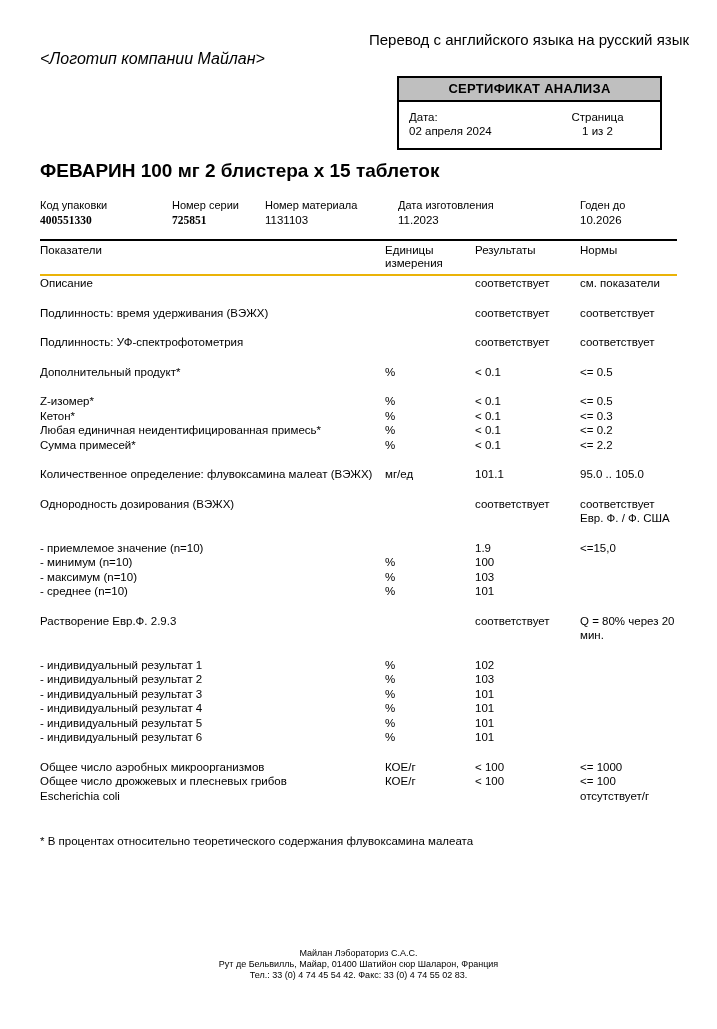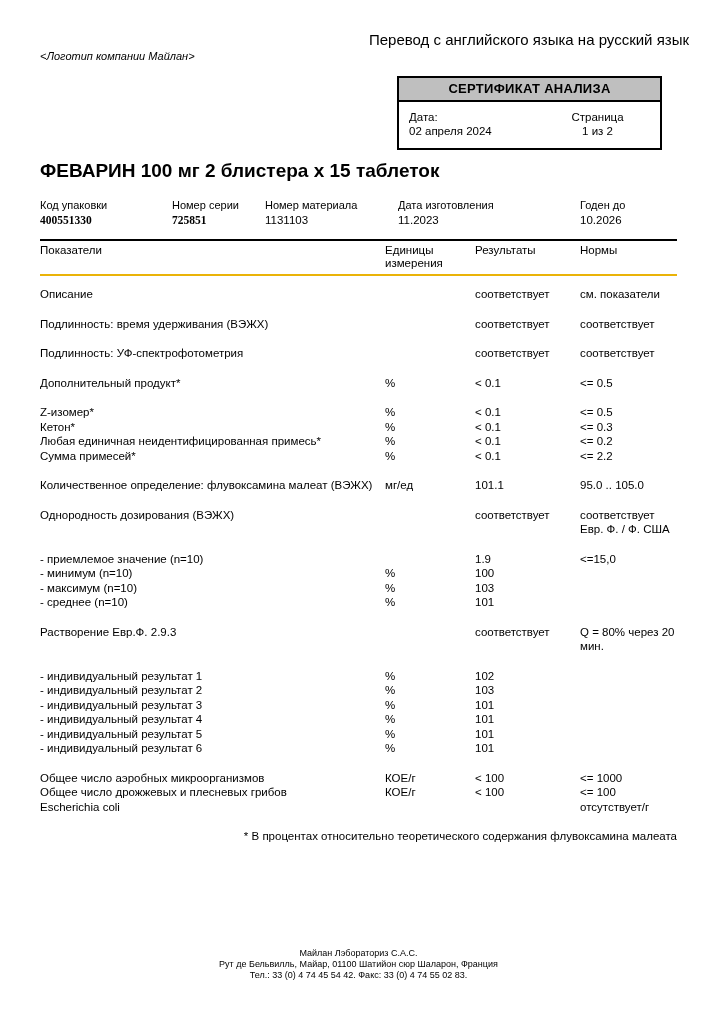--- a/index.html
+++ b/index.html
@@ -12,21 +12,21 @@
     font-size:11.5px;
     color:#000;
     overflow:hidden;
   }
   .translation-note {
     position:absolute; top:31px; right:28px;
     font-size:15px;
   }
   .logo-placeholder {
     position:absolute; top:50px; left:40px;
-    font-style:italic; font-size:11px;
+    font-style:italic; font-size:16px;
   }
   .cert-box {
     position:absolute; top:76px; left:397px; width:261px;
     border:2px solid #000;
   }
   .cert-header {
     background:#bfbfbf;
     border-bottom:2px solid #000;
     text-align:center;
     font-weight:bold;
@@ -55,34 +55,34 @@
   .bold { font-weight:bold;font-family:Liberation Serif, serif; }
   .table-header {
     display:grid;
     grid-template-columns:345px 90px 105px 97px;
     border-top:2px solid #000;
     border-bottom:2px solid #eab308;
     margin-top:13px;
     padding:3px 0 4px;
     line-height:13px;
   }
-  .table-body { padding-top:0;margin-top:11px; }
+  .table-body { padding-top:0; }
   .t-row {
     display:grid;
     grid-template-columns:345px 90px 105px 97px;
     line-height:14.5px;
   }
   .t-row.gap { margin-top:15px; }
   .cell { vertical-align:top; }
   .row-desc {
     padding-left:15px;
     width:425px;
     line-height:14.5px;
   }
-  .footnote { margin-top:16px;text-align:right; }
+  .footnote { margin-top:32px; }
   .page-footer {
     position:absolute; top:948px; left:0; right:0;
     text-align:center;
     font-size:9px;
     line-height:11px;
   }
 </style>
 </head>
 <body>
 
@@ -286,17 +286,17 @@
           <div class="cell cell-norm">отсутствует/г</div>
         </div>
       </div>
 
     <div class="footnote">* В процентах относительно теоретического содержания флувоксамина малеата</div>
 
   </div>
 
   <div class="page-footer">
     <div>Майлан Лэбораториз С.А.С.</div>
-    <div>Рут де Бельвилль, Майар, 01100 Шатийон сюр Шаларон, Франция</div>
+    <div>Рут де Бельвилль, Майар, 01400 Шатийон сюр Шаларон, Франция</div>
     <div>Тел.: 33 (0) 4 74 45 54 42. Факс: 33 (0) 4 74 55 02 83.</div>
   </div>
 
 </div>
 
 </body></html>

